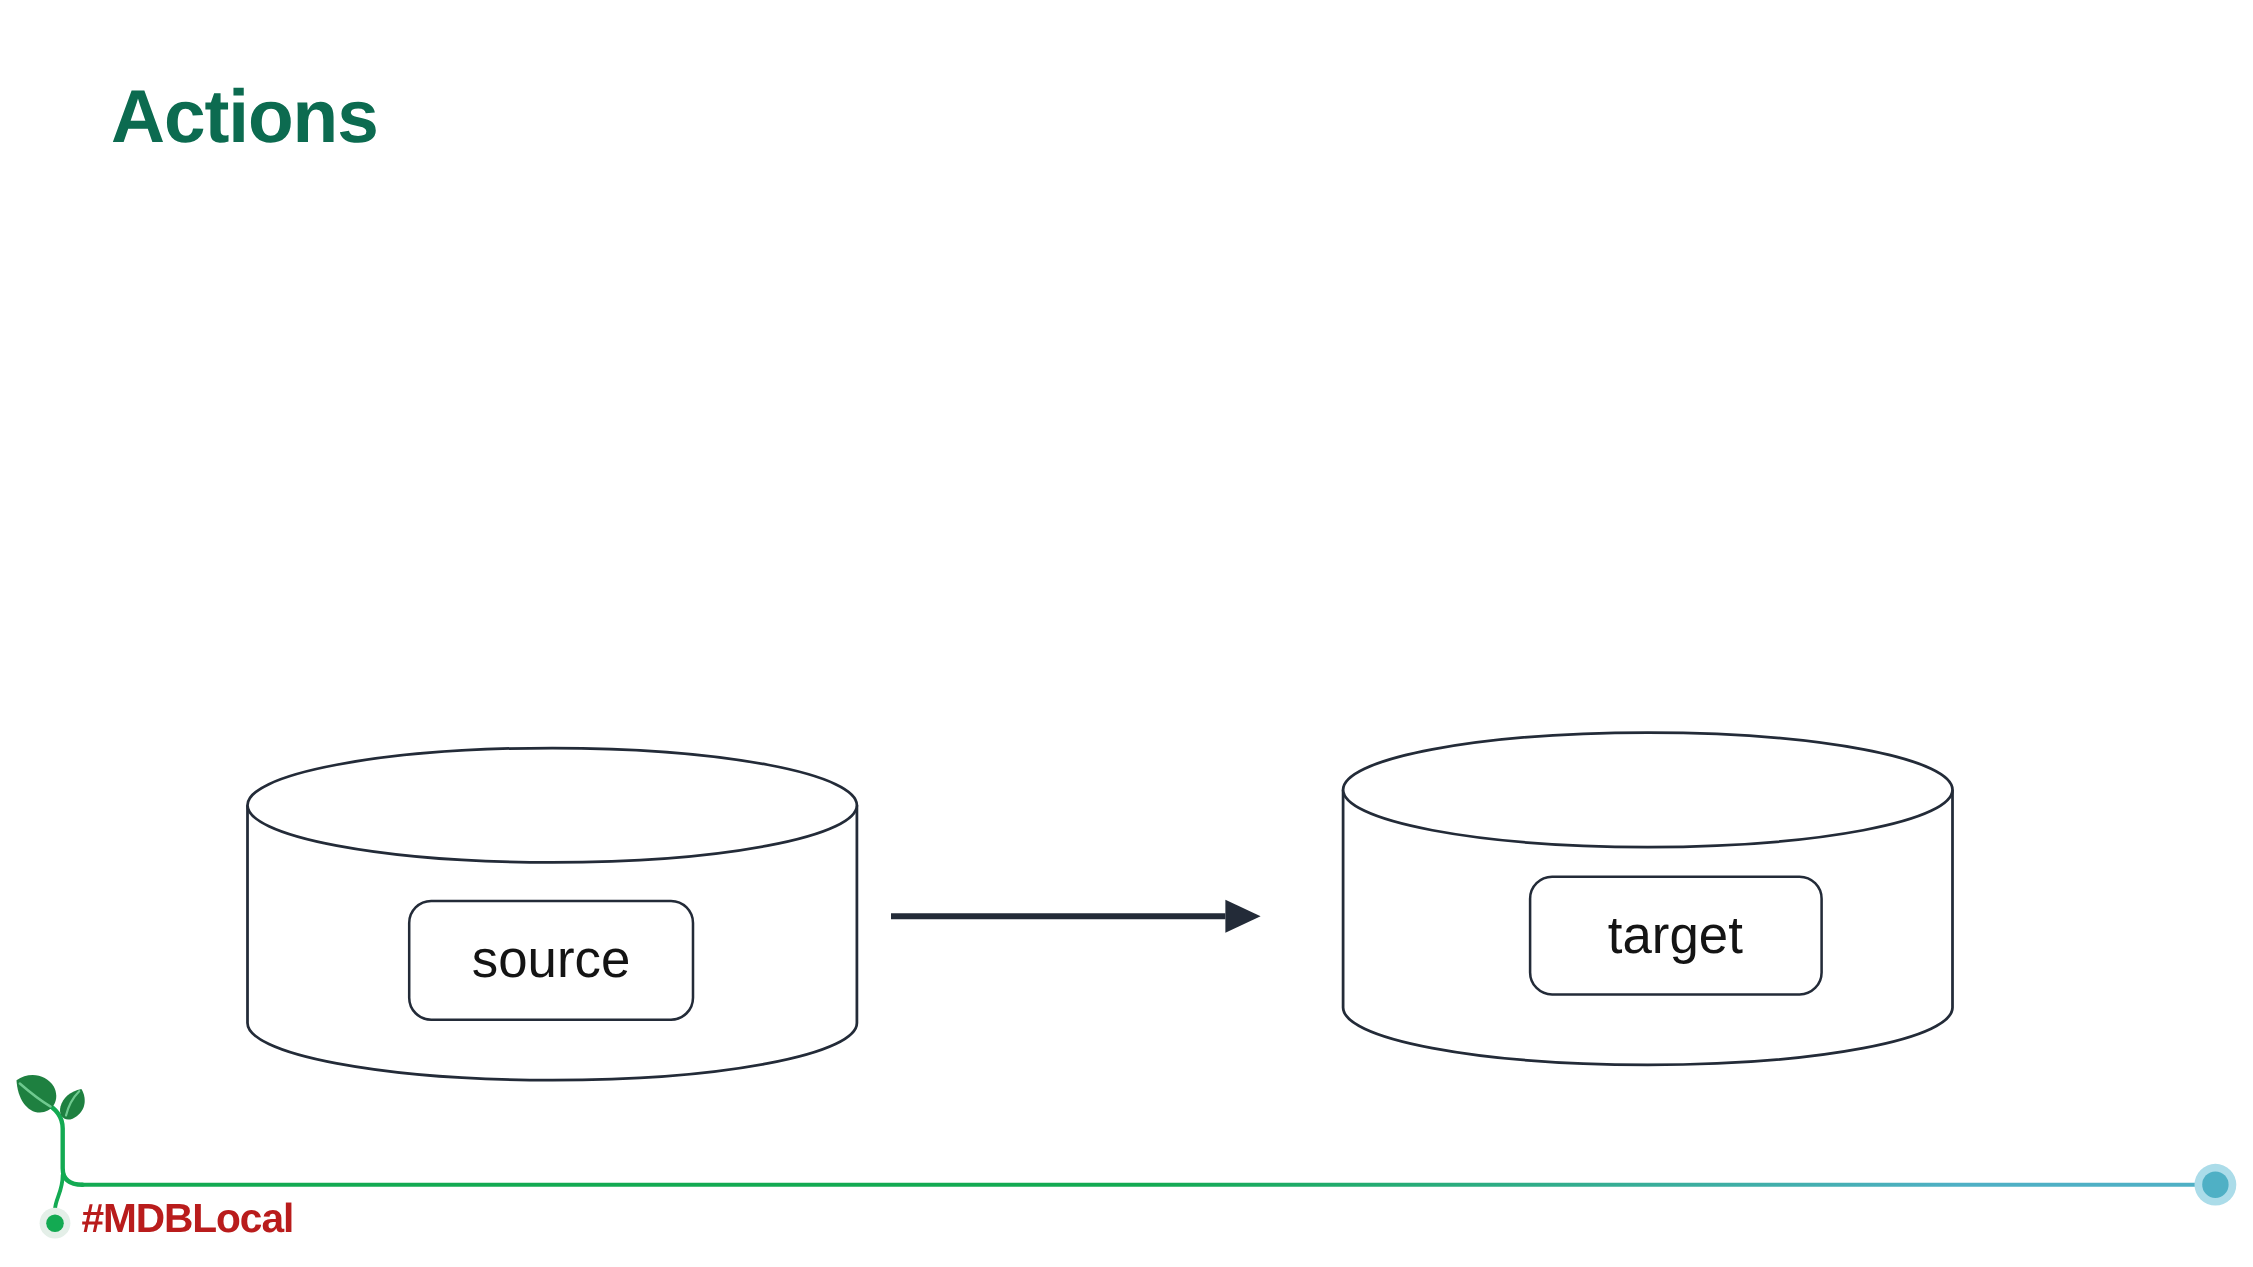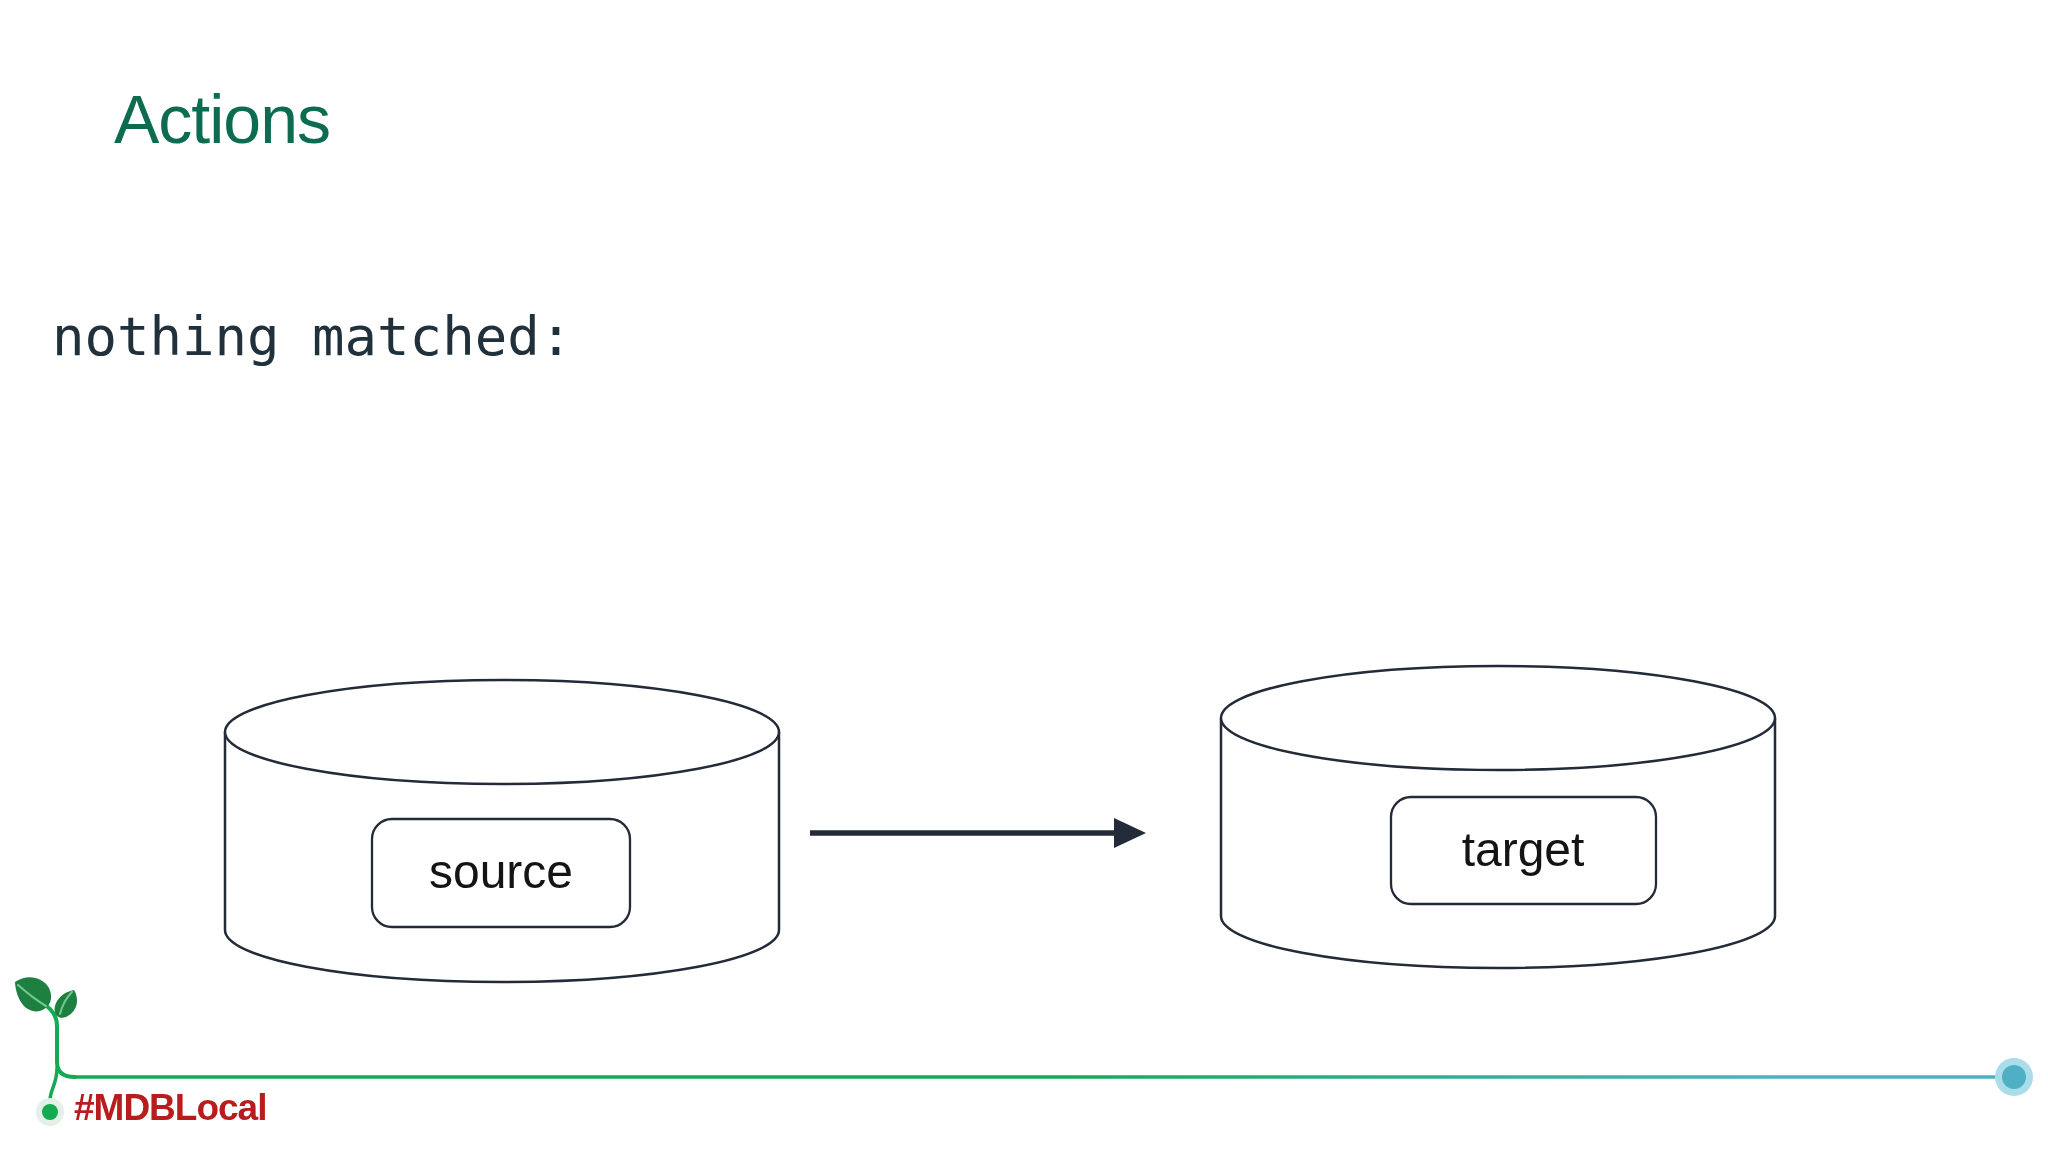--- a/index.html
+++ b/index.html
@@ -6,22 +6,22 @@
   body{
     width:2048px;height:1152px;
     background:#ffffff;
     position:relative;
     overflow:hidden;
     font-family:"Liberation Sans", sans-serif;
   }
   .slide{position:absolute;inset:0;background:#ffffff;}
   .slide-title{
     position:absolute;left:98px;top:66px;
-    font-size:68px;font-weight:400;letter-spacing:-1px;
-    color:#0C6B50;line-height:1.1;margin:16px;
+    font-size:68px;font-weight:700;letter-spacing:-1px;
+    color:#0C6B50;line-height:1.1;margin:3px;
   }
   .status-line{
     position:absolute;left:52px;top:306px;
     font-family:"DejaVu Sans Mono","Liberation Mono",monospace;
     font-size:54px;color:#21313C;line-height:1.15;
     white-space:pre;
   }
   .hashtag{
     position:absolute;left:74px;top:1088px;
     font-size:37px;font-weight:700;letter-spacing:-1px;
@@ -33,21 +33,20 @@
     font-size:48px;fill:#141414;
   }
 </style>
 </head>
 <body>
 
 <div class="slide">
 
   <h1 class="slide-title">Actions</h1>
 
-  <div class="status-line">nothing matched:</div>
 
   <svg class="scene" viewBox="0 0 2048 1152" aria-hidden="true">
     <defs>
       <linearGradient id="footerLineGrad" gradientUnits="userSpaceOnUse" x1="74" y1="0" x2="2013" y2="0">
         <stop offset="0" stop-color="#13AA52"></stop>
         <stop offset="0.5" stop-color="#13AA52"></stop>
         <stop offset="0.88" stop-color="#4FB0C5"></stop>
         <stop offset="1" stop-color="#4FB0C5"></stop>
       </linearGradient>
     </defs>

